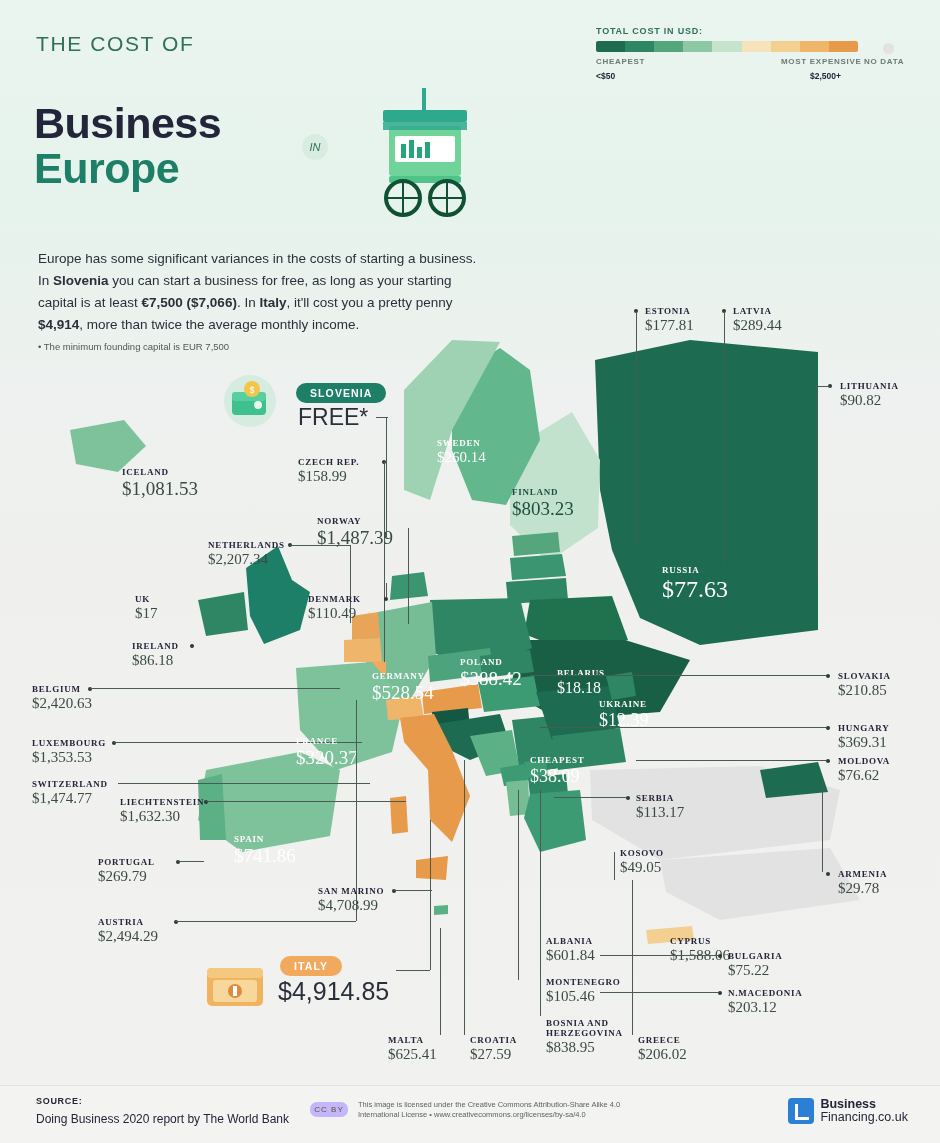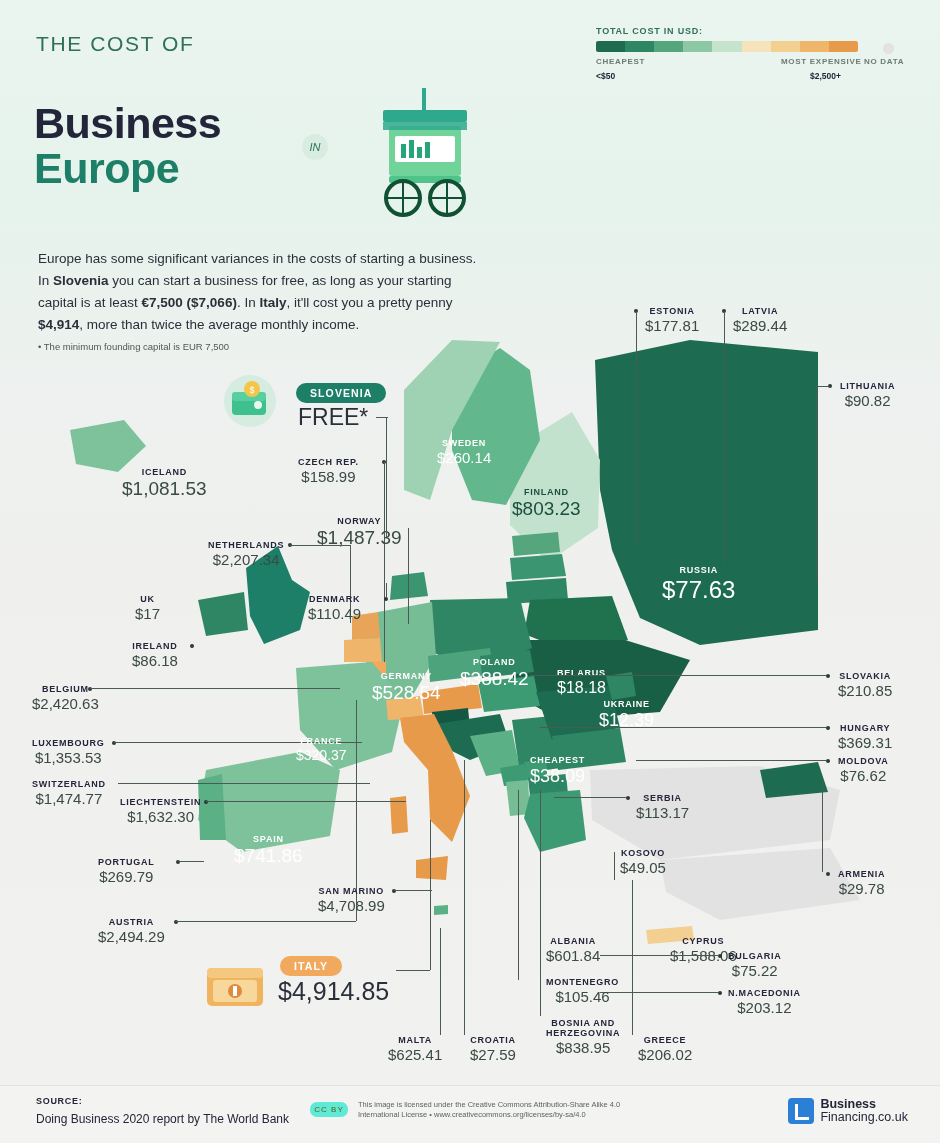--- a/index.html
+++ b/index.html
@@ -133,22 +133,21 @@
   .map-wrap {
     position: absolute;
     left: 0; top: 300px;
     width: 940px; height: 790px;
   }
   .map-wrap svg { display: block; }
 
   
   .lbl {
     position: absolute;
-    font-family: Liberation Sans, sans-serif;
-    text-align: center;
+    font-family: Liberation Serif, serif;
   }
   .lbl .nm {
     font-size: 9px;
     font-weight: bold;
     letter-spacing: 0.75px;
     color: #23253a;
     white-space: nowrap;
     display: block;
   }
   .lbl .vl {
@@ -247,21 +246,21 @@
     position: absolute;
     left: 36px; top: 26px;
     font-size: 12px;
     color: #23253a;
   }
   .cc {
     position: absolute;
     left: 310px; top: 16px;
     width: 38px; height: 15px;
     border-radius: 7px;
-    background: #5eead4;
+    background: #c4b5fd;
     color: #5a5a20;
     font-size: 8px;
     display: flex; align-items: center; justify-content: center;
     letter-spacing: 1px;
   }
   .license {
     position: absolute;
     left: 358px; top: 14px;
     width: 290px;
     font-size: 7.5px;
@@ -605,21 +604,21 @@
 
   <div class="lbl" style="left:636px; top:793px;">
     <span class="nm">SERBIA</span>
     <span class="vl">$113.17</span>
   </div>
   <div class="dot" style="left:626px; top:796px;"></div>
   <div class="leader" style="left:554px; top:797px; width:72px; height:1px;"></div>
 
   <div class="lbl onmap" style="left:296px; top:736px;">
     <span class="nm">FRANCE</span>
-    <span class="vl" style="font-size:14px">$320.37</span>
+    <span class="vl" style="font-size:19px">$320.37</span>
   </div>
 
   <div class="lbl onmap" style="left:234px; top:834px;">
     <span class="nm">SPAIN</span>
     <span class="vl" style="font-size:19px">$741.86</span>
   </div>
 
   <div class="lbl" style="left:98px; top:857px;">
     <span class="nm">PORTUGAL</span>
     <span class="vl">$269.79</span>

